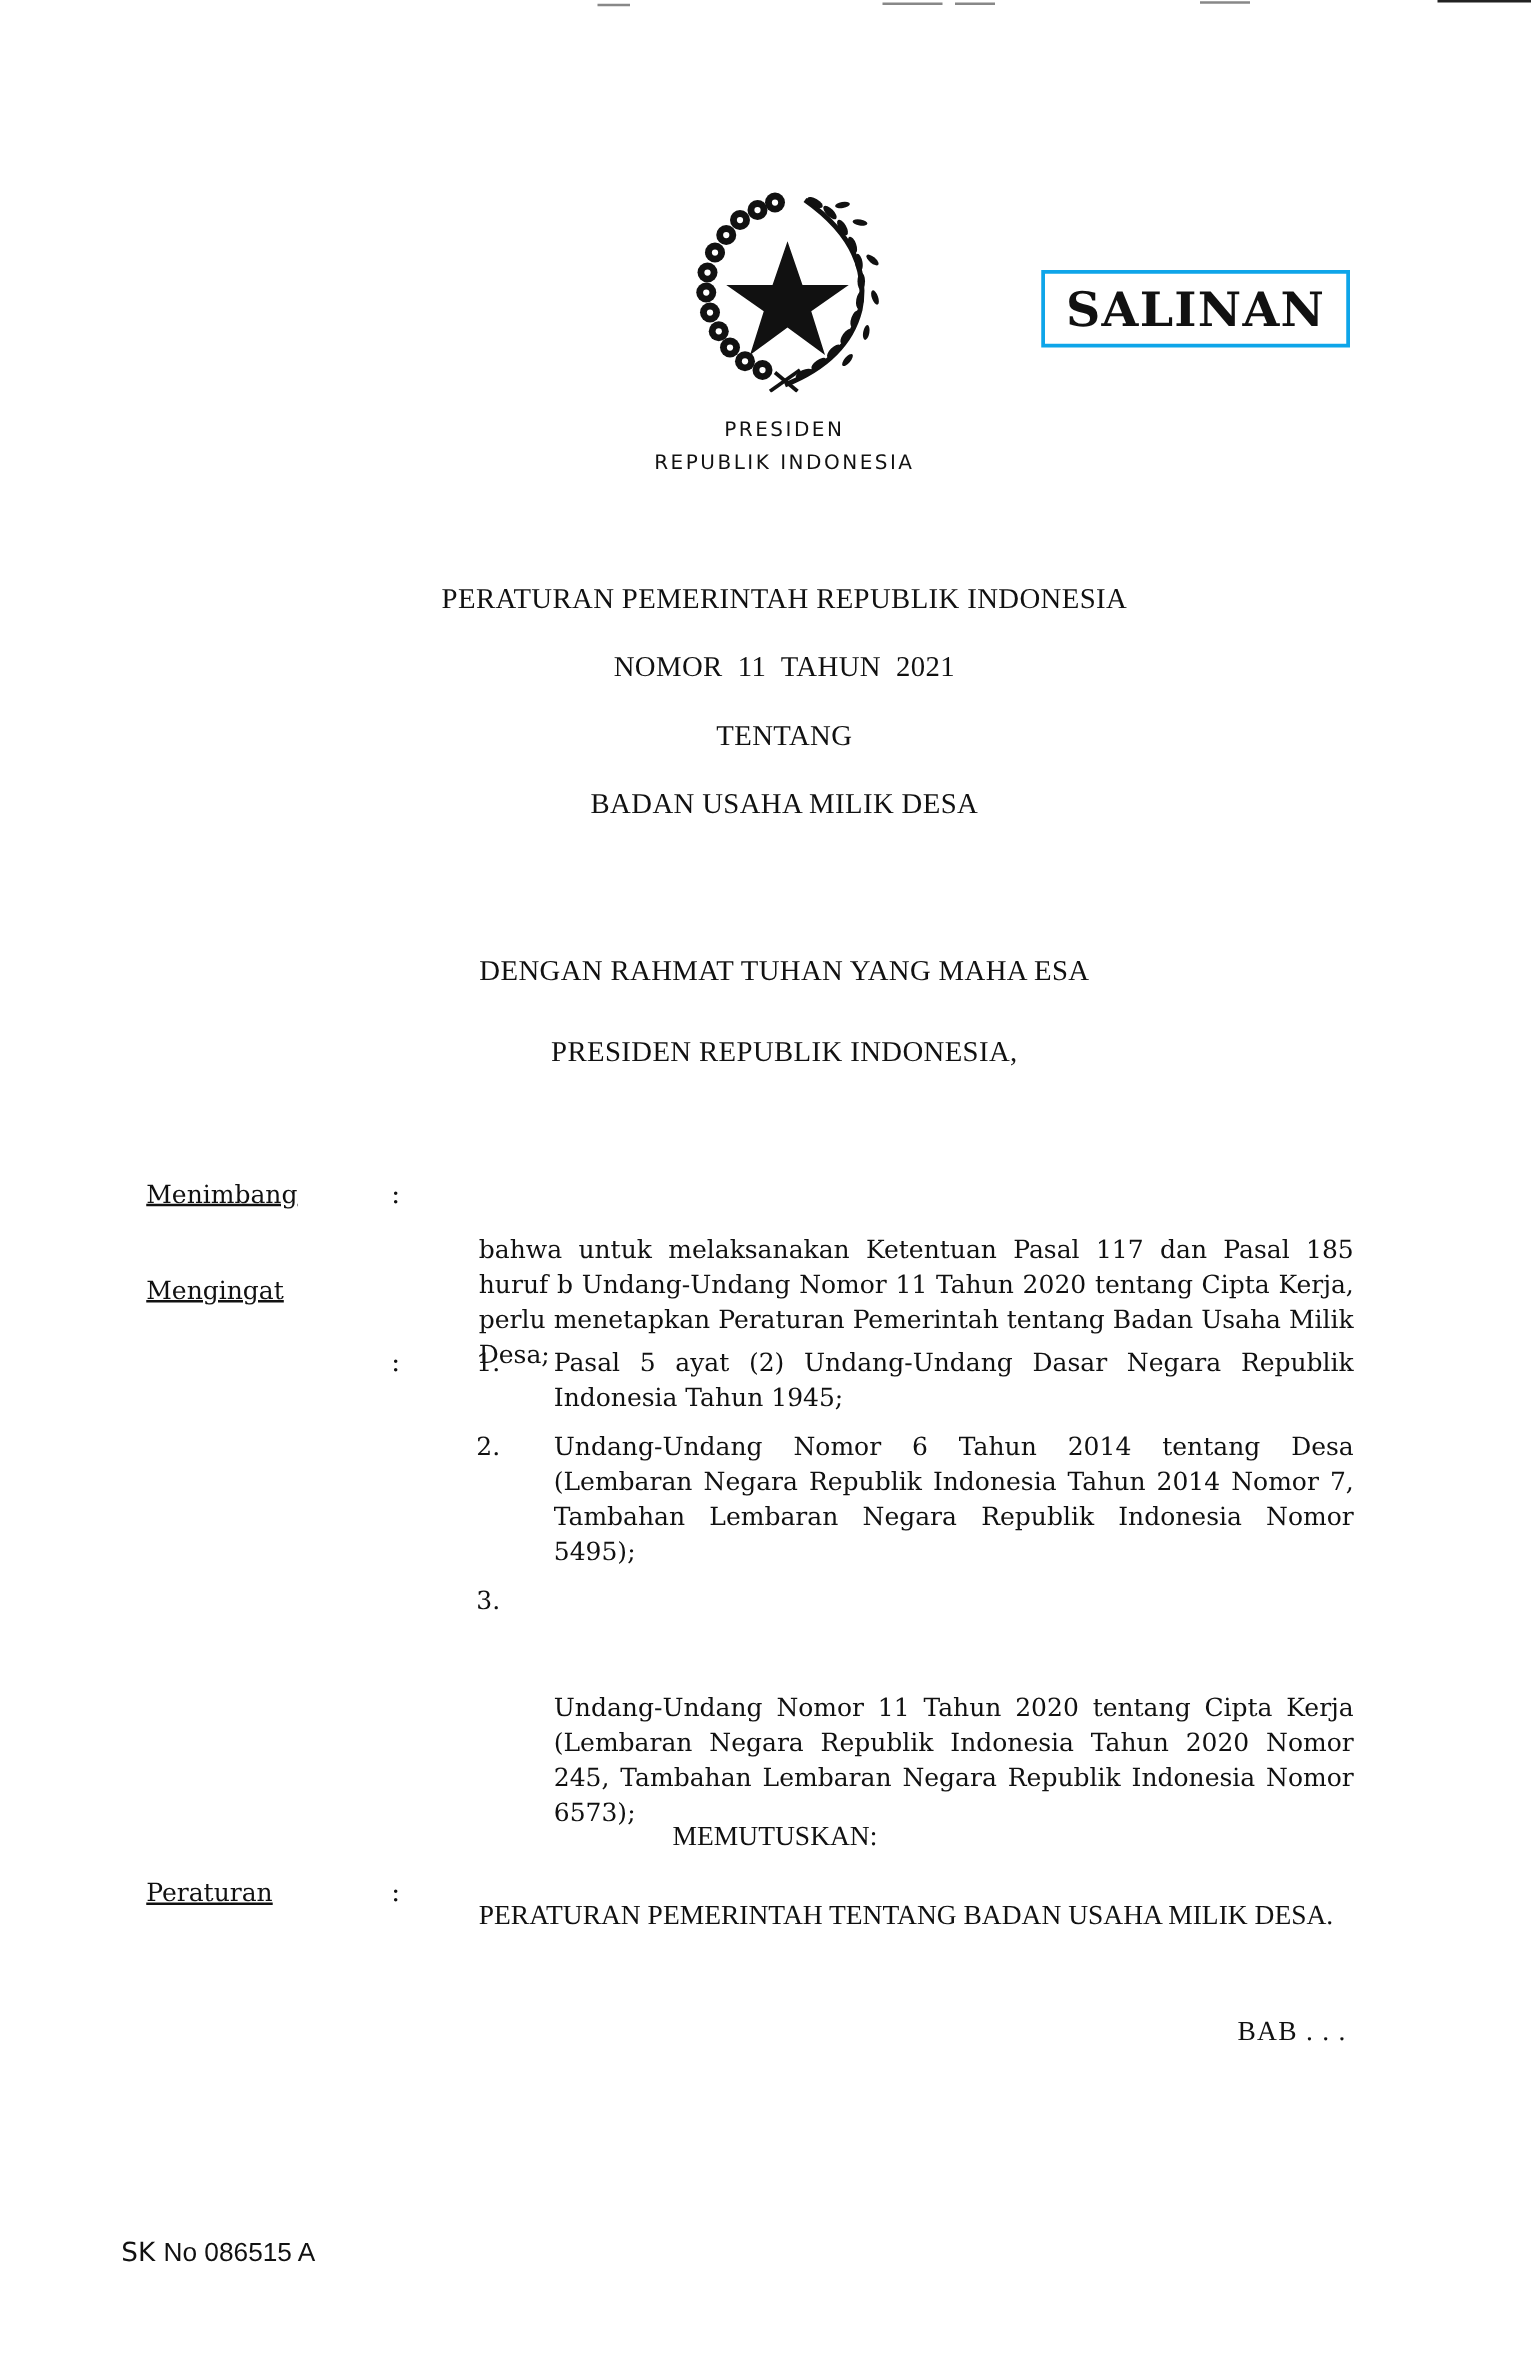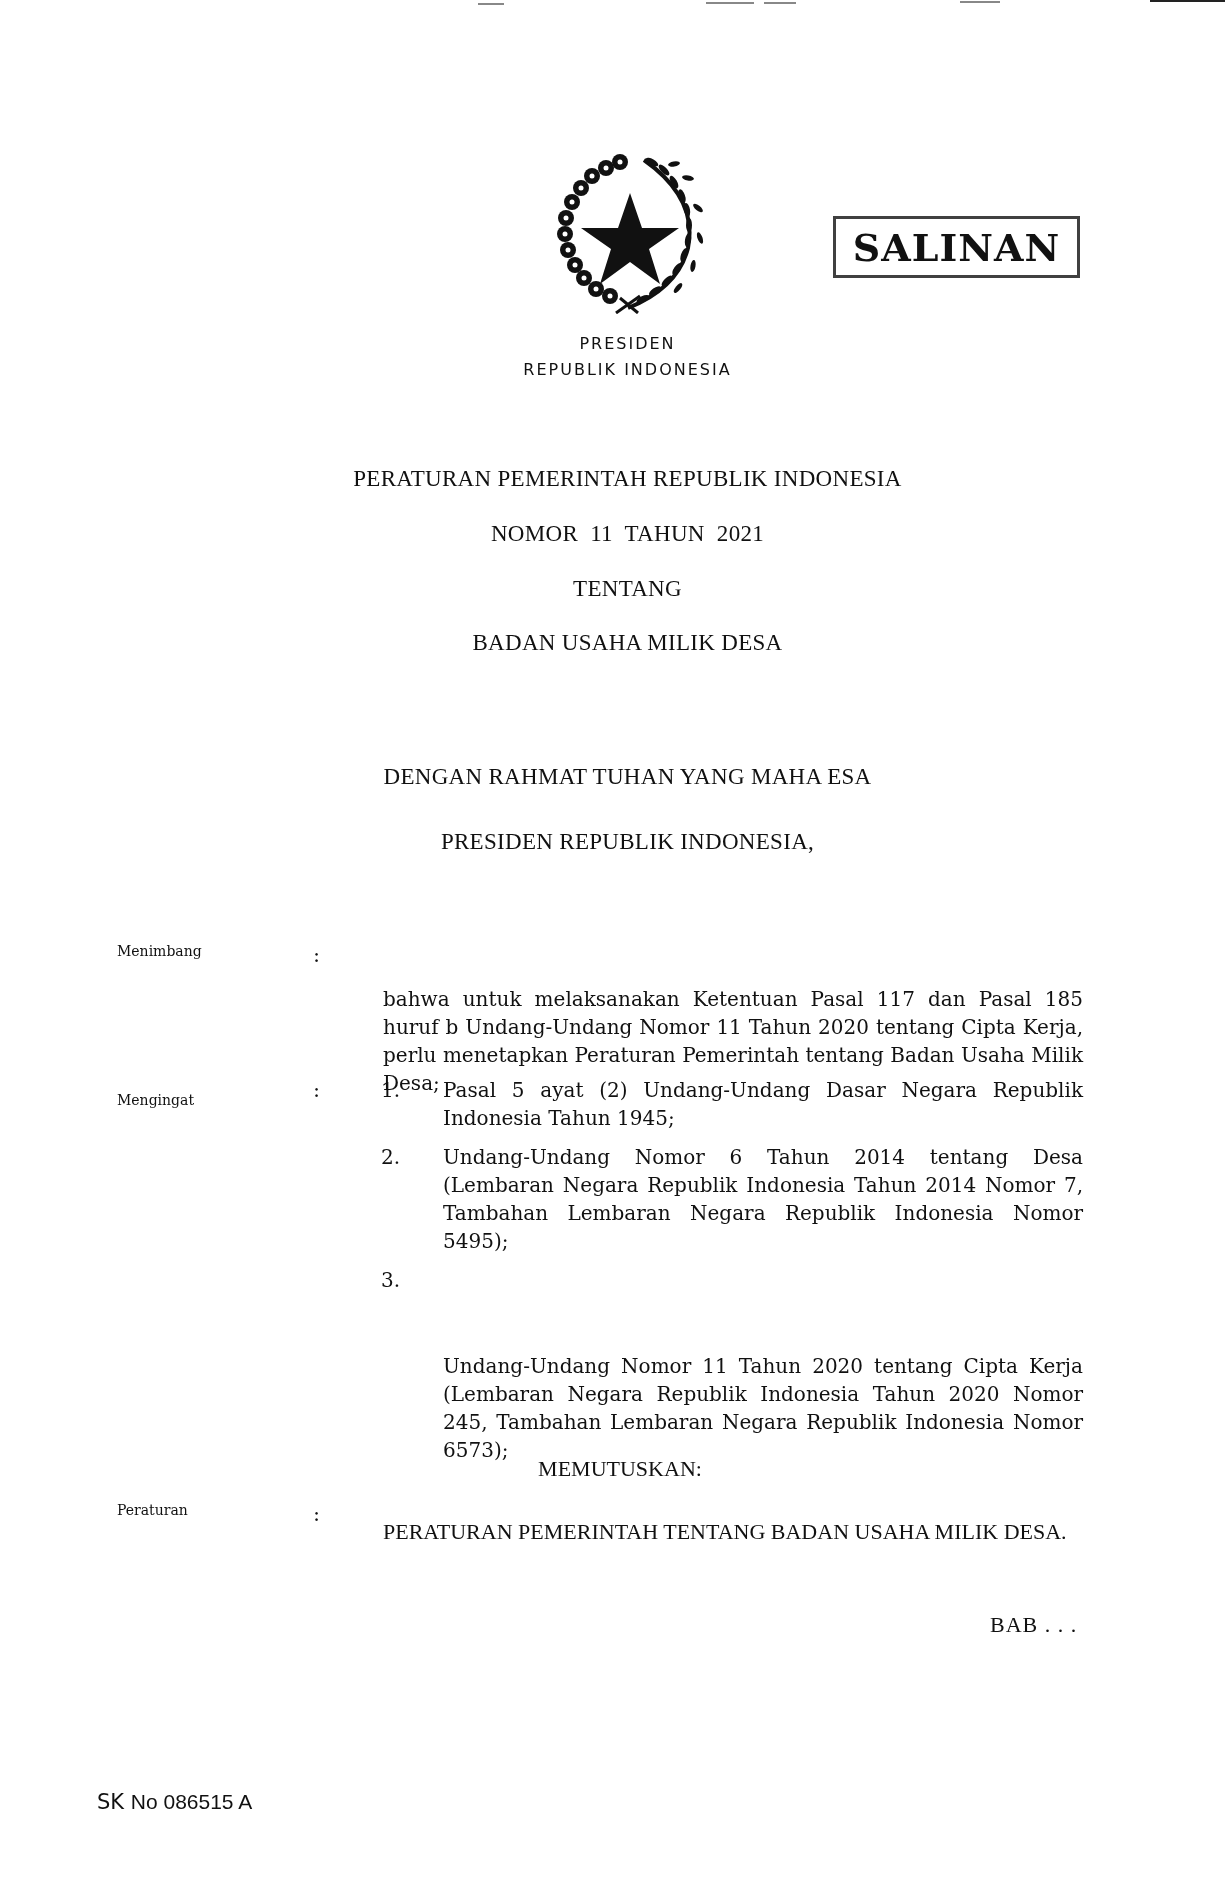--- a/index.html
+++ b/index.html
@@ -23,21 +23,21 @@
     .emblem {
       position: absolute;
       left: 548px; top: 148px;
       width: 164px; height: 166px;
     }
 
     .salinan-box {
       position: absolute;
       left: 833px; top: 216px;
       width: 241px; height: 56px;
-      border: 3px solid #404040;
+      border: 3px solid #0ea5e9;
       display: flex; align-items: center; justify-content: center;
       font-family: "DejaVu Serif", serif;
       font-weight: bold;
       font-size: 38px;
       letter-spacing: 1px;
     }
 
     .presiden-label {
       position: absolute;
       left: 0; width: 1255px;
@@ -53,21 +53,22 @@
       text-align: center;
       font-family: "Liberation Serif", serif;
       font-size: 23px;
       letter-spacing: 0.3px;
     }
 
     .label {
       position: absolute;
       left: 117px;
       font-family: "DejaVu Serif", serif;
-      font-size: 14px;
+      font-size: 20px;
+      text-decoration: underline;
     }
     .colon {
       position: absolute;
       left: 313px;
       font-family: "DejaVu Serif", serif;
       font-size: 21px;
     }
     .para {
       position: absolute;
       left: 383px;
@@ -211,21 +212,21 @@
 <div class="title-line" style="top:576px;">TENTANG</div>
 <div class="title-line" style="top:630px;">BADAN USAHA MILIK DESA</div>
 
 <div class="title-line" style="top:764px;">DENGAN RAHMAT TUHAN YANG MAHA ESA</div>
 <div class="title-line" style="top:829px;">PRESIDEN REPUBLIK INDONESIA,</div>
 
 <div class="label" style="top:943px;">Menimbang</div>
 <div class="colon" style="top:943px;">:</div>
 <div class="para" style="top:941px;">bahwa untuk melaksanakan Ketentuan Pasal 117 dan Pasal 185 huruf b Undang-Undang Nomor 11 Tahun 2020 tentang Cipta Kerja, perlu menetapkan Peraturan Pemerintah tentang Badan Usaha Milik Desa;</div>
 
-<div class="label" style="top:1092px;">Mengingat</div>
+<div class="label" style="top:1020px;">Mengingat</div>
 <div class="colon" style="top:1078px;">:</div>
 
 <div class="list-num" style="top:1078px;">1.</div>
 <div class="list-text" style="top:1076px;">Pasal 5 ayat (2) Undang-Undang Dasar Negara Republik Indonesia Tahun 1945;</div>
 
 <div class="list-num" style="top:1145px;">2.</div>
 <div class="list-text" style="top:1143px;">Undang-Undang Nomor 6 Tahun 2014 tentang Desa (Lembaran Negara Republik Indonesia Tahun 2014 Nomor 7, Tambahan Lembaran Negara Republik Indonesia Nomor 5495);</div>
 
 <div class="list-num" style="top:1268px;">3.</div>
 <div class="list-text" style="top:1328px;margin-top:24px;">Undang-Undang Nomor 11 Tahun 2020 tentang Cipta Kerja (Lembaran Negara Republik Indonesia Tahun 2020 Nomor 245, Tambahan Lembaran Negara Republik Indonesia Nomor 6573);</div>

